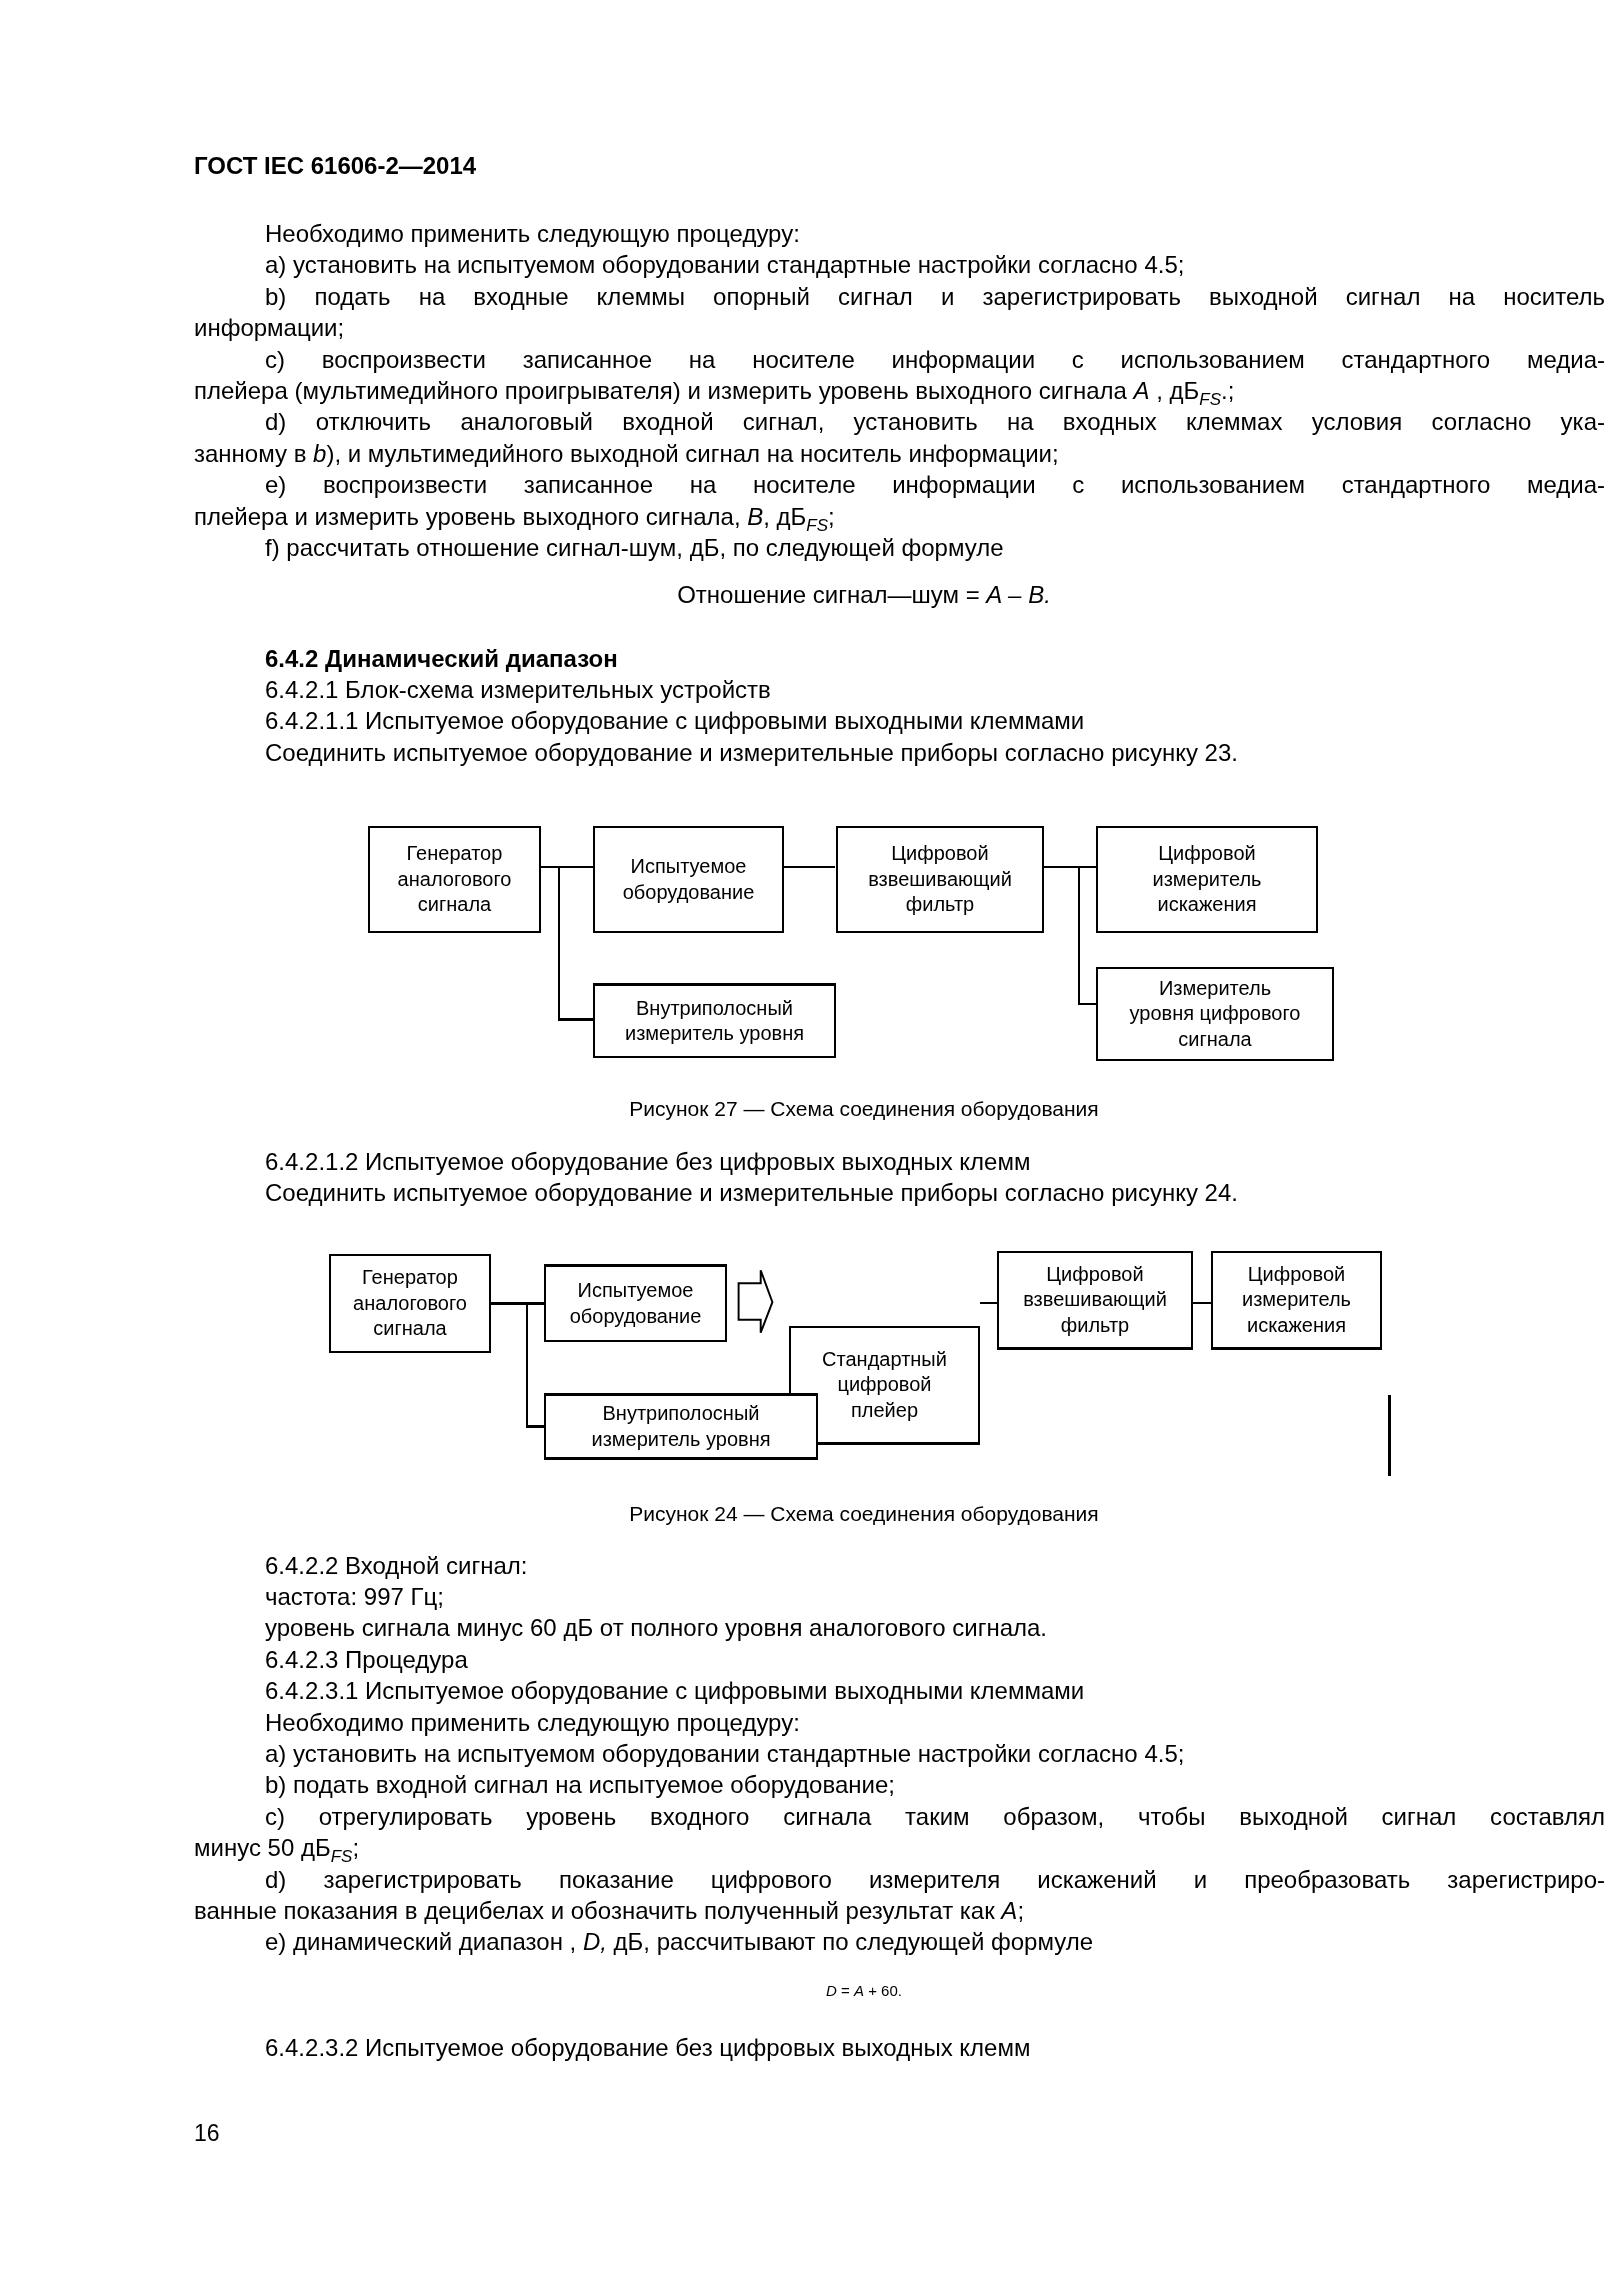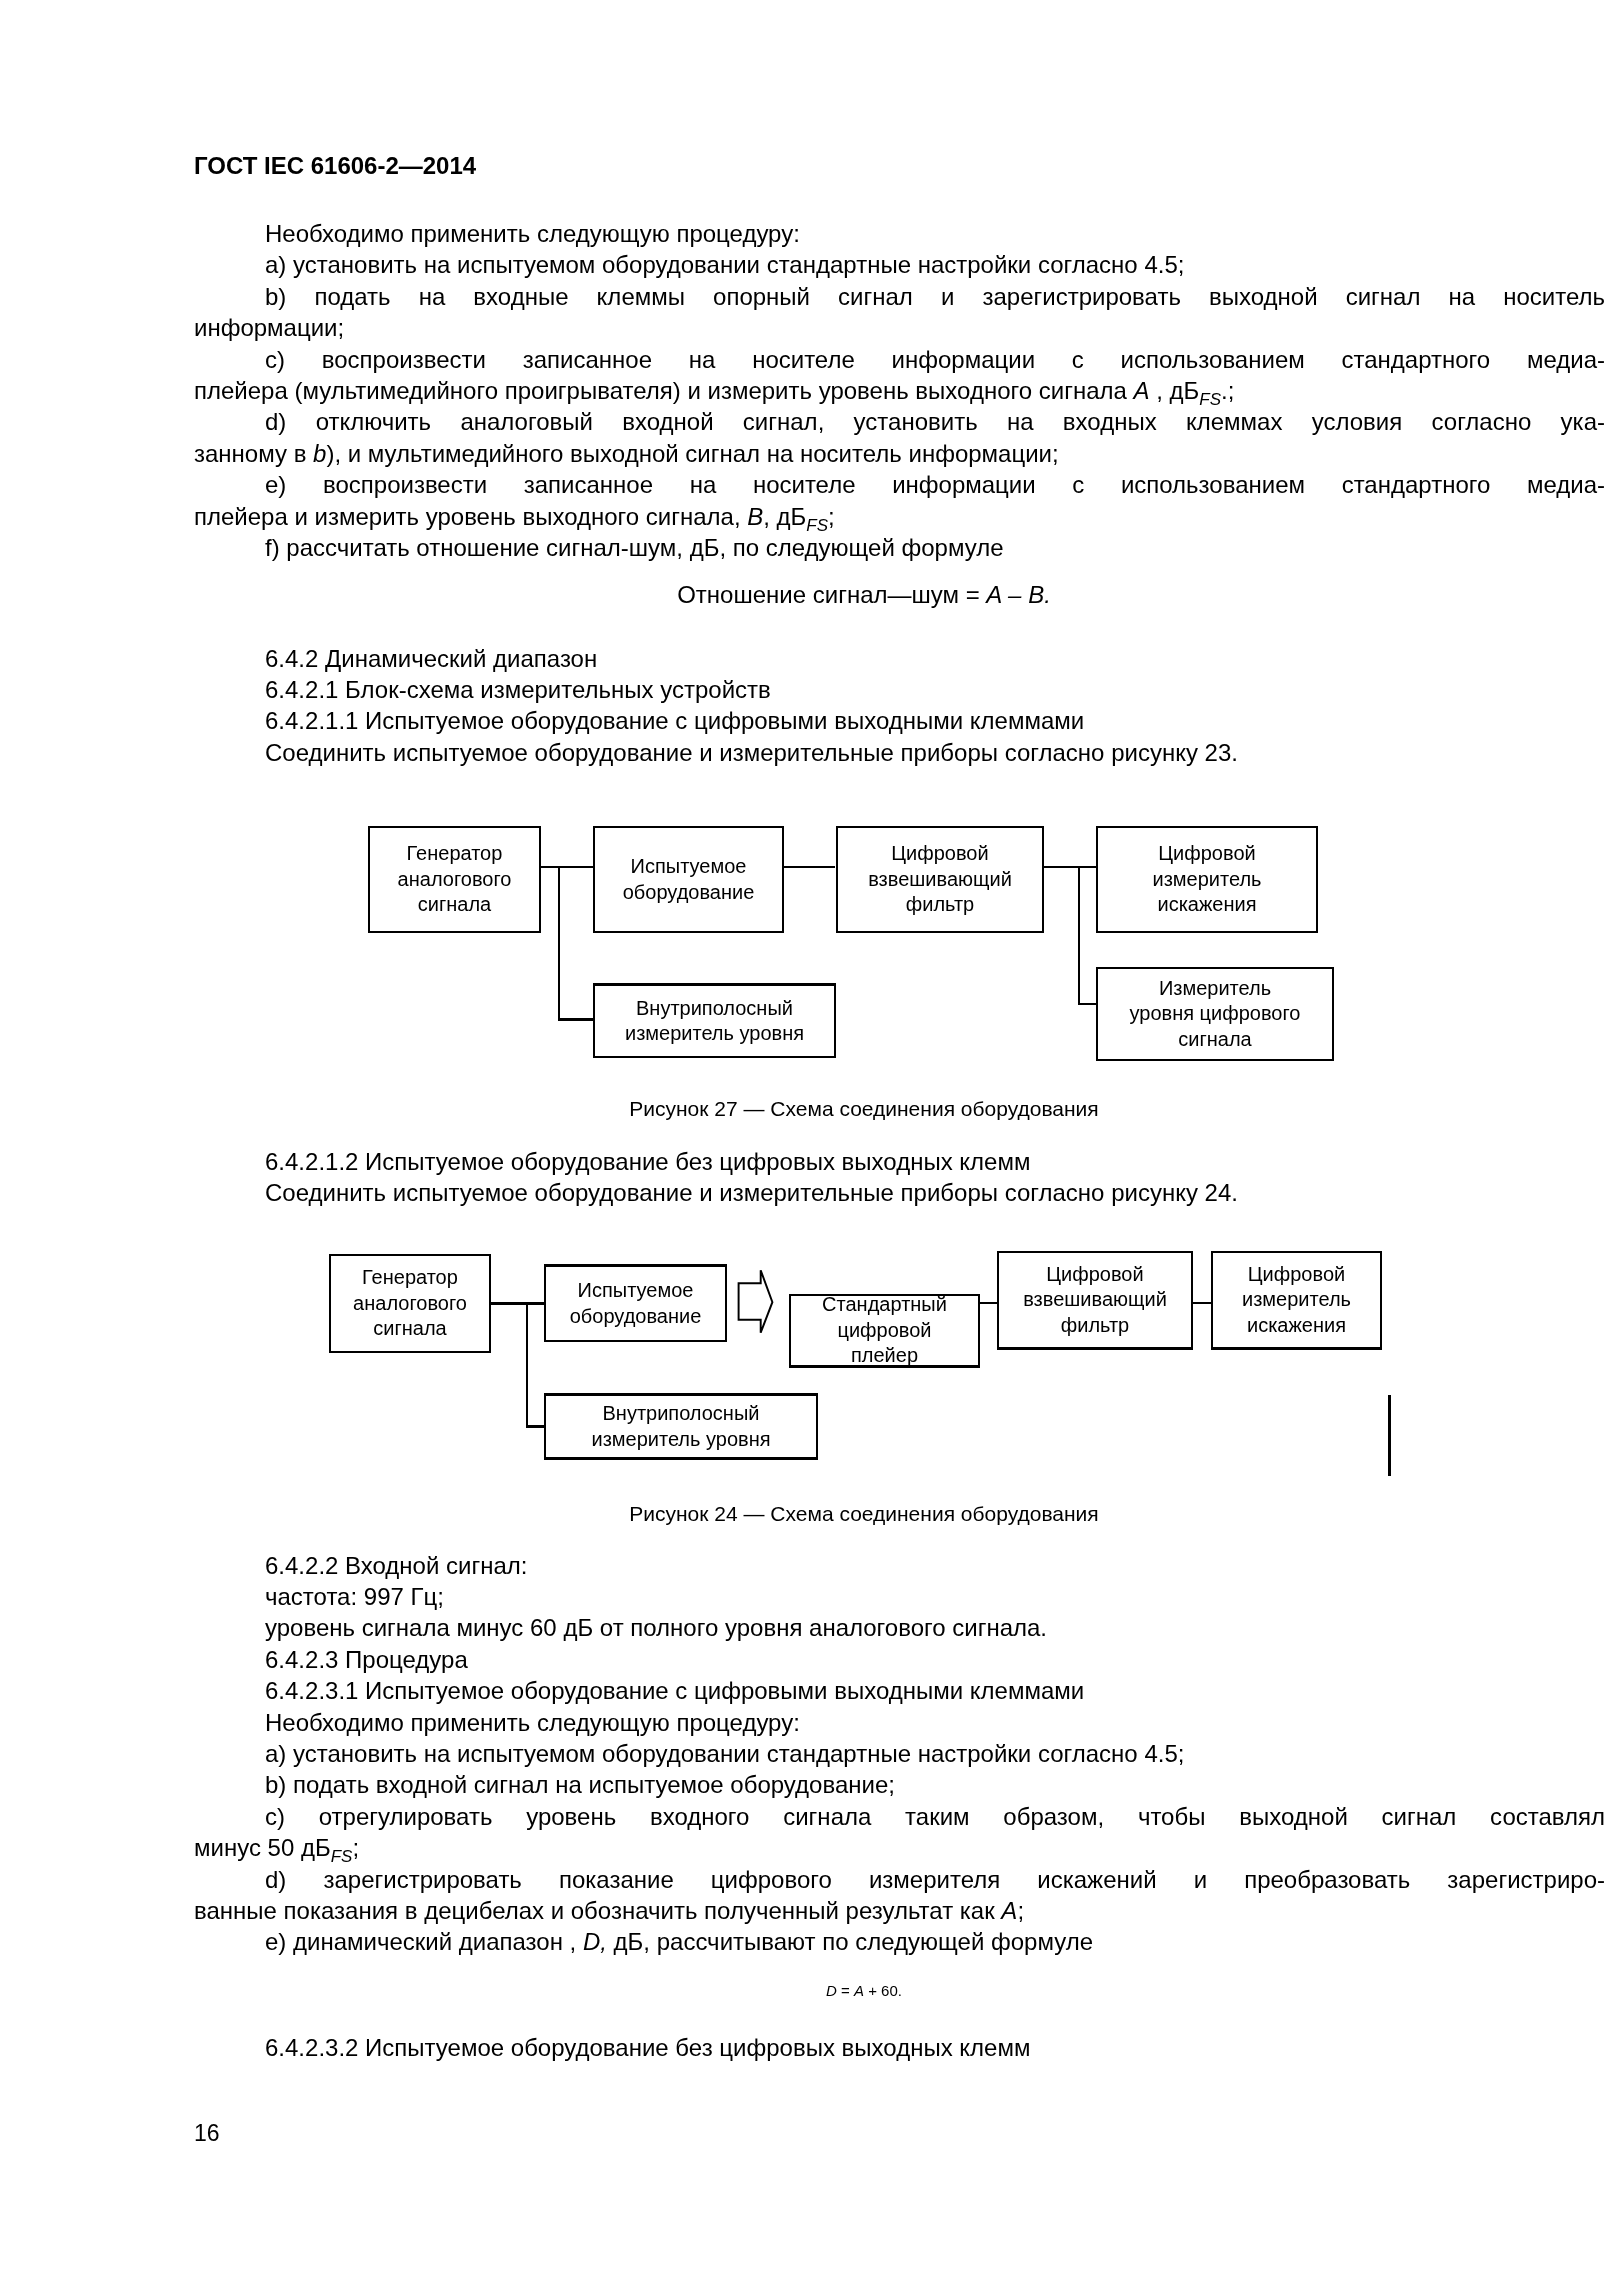--- a/index.html
+++ b/index.html
@@ -4,21 +4,21 @@
 <style>
   html, body { margin:0; padding:0; background:#ffffff; }
   body { width:1623px; height:2295px; position:relative; overflow:hidden;
          font-family:"Liberation Sans", sans-serif; color:#000; }
   .abs { position:absolute; }
   .hdr { left:194px; top:152px; font-size:24px; font-weight:bold; }
   .line { position:absolute; left:194px; width:1340px; font-size:24px; line-height:31px; white-space:nowrap; }
   .ind { padding-left:71px; }
   .just { text-align:justify; text-align-last:justify; white-space:normal; }
   .center { text-align:center; left:194px; width:1340px; }
-  .bold { font-weight:normal; }
+  .bold { font-weight:bold; }
   sub { font-size:17px; font-style:italic; vertical-align:-5.9px; }
   i { font-style:italic; }
   .box { position:absolute; border:2px solid #000; box-sizing:border-box; display:flex;
          align-items:center; justify-content:center; text-align:center;
          font-size:20px; line-height:25.5px; background:#fff; }
   .thick-top { border-top-width:3.9px; }
   .thick-bottom { border-bottom-width:3.9px; }
   .hl { position:absolute; background:#000; height:2px; }
   .vl { position:absolute; background:#000; width:2px; }
   .cap { font-size:21px; }
@@ -86,21 +86,21 @@
   <div class="hl" style="left:1192px; top:1302px; width:19.6px"></div>
   <svg class="abs" style="left:736px; top:1269px" width="39" height="65" viewBox="0 0 60 100">
     <polygon points="4,22 38,22 38,2 56,51 38,98 38,78 4,78" fill="#fff" stroke="#000" stroke-width="3"></polygon>
   </svg>
 
   <div class="box" style="left:329px; top:1254px; width:162px; height:99px; white-space:pre-line">Генератор
 аналогового
 сигнала</div>
   <div class="box thick-top" style="left:544px; top:1264px; width:183px; height:78px; white-space:pre-line">Испытуемое
 оборудование</div>
-  <div class="box thick-bottom" style="left:789px; top:1294px; width:191px; height:74px; white-space:pre-line">Стандартный
+  <div class="box thick-bottom" style="left:789px; top:1326px; width:191px; height:119px; white-space:pre-line">Стандартный
 цифровой
 плейер</div>
   <div class="box thick-bottom" style="left:997px; top:1251px; width:196px; height:99px; white-space:pre-line">Цифровой
 взвешивающий
 фильтр</div>
   <div class="box thick-bottom" style="left:1211px; top:1251px; width:171px; height:99px; white-space:pre-line">Цифровой
 измеритель
 искажения</div>
   <div class="box thick-top thick-bottom" style="left:544px; top:1393px; width:274px; height:67px; white-space:pre-line">Внутриполосный
 измеритель уровня</div>

